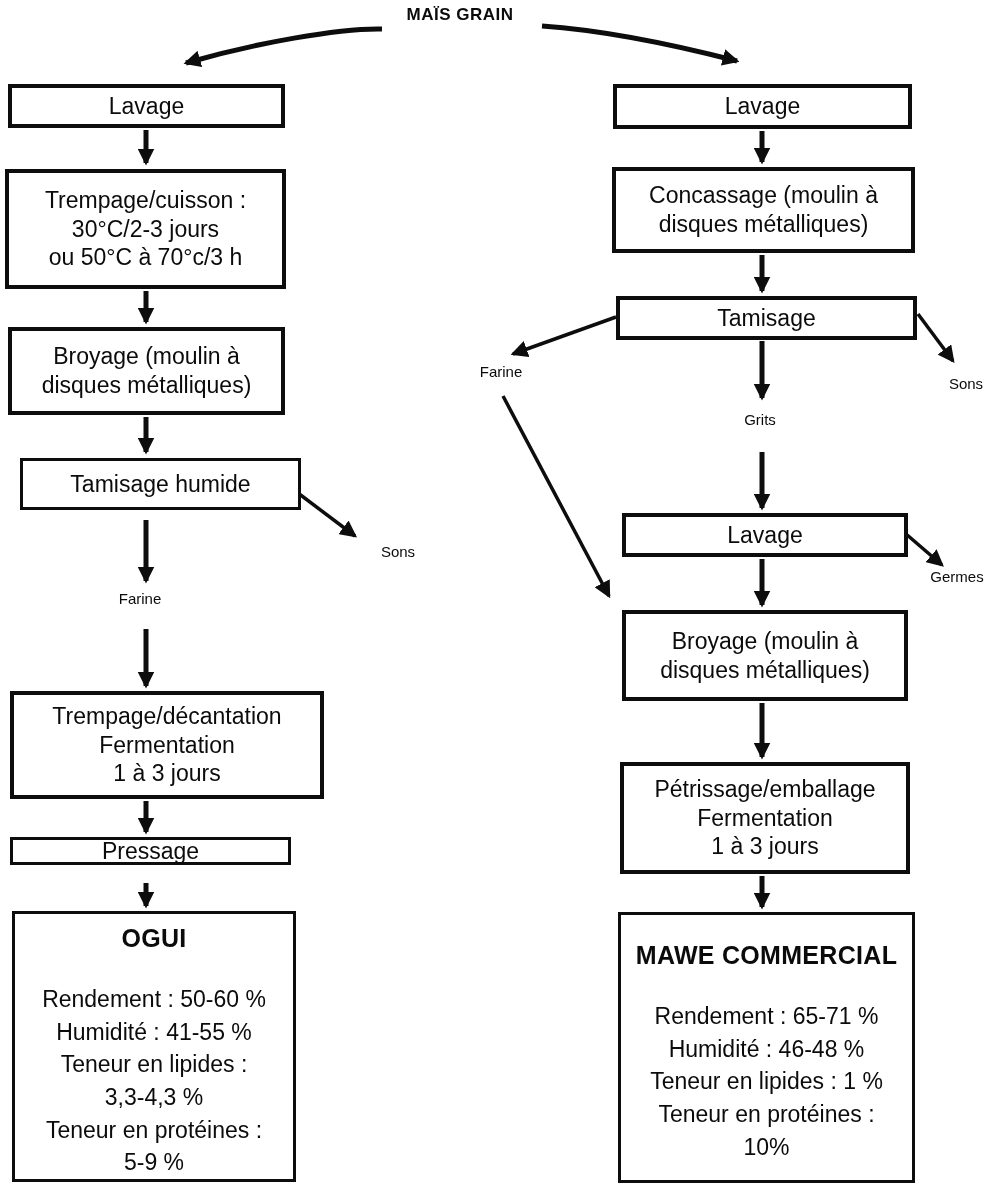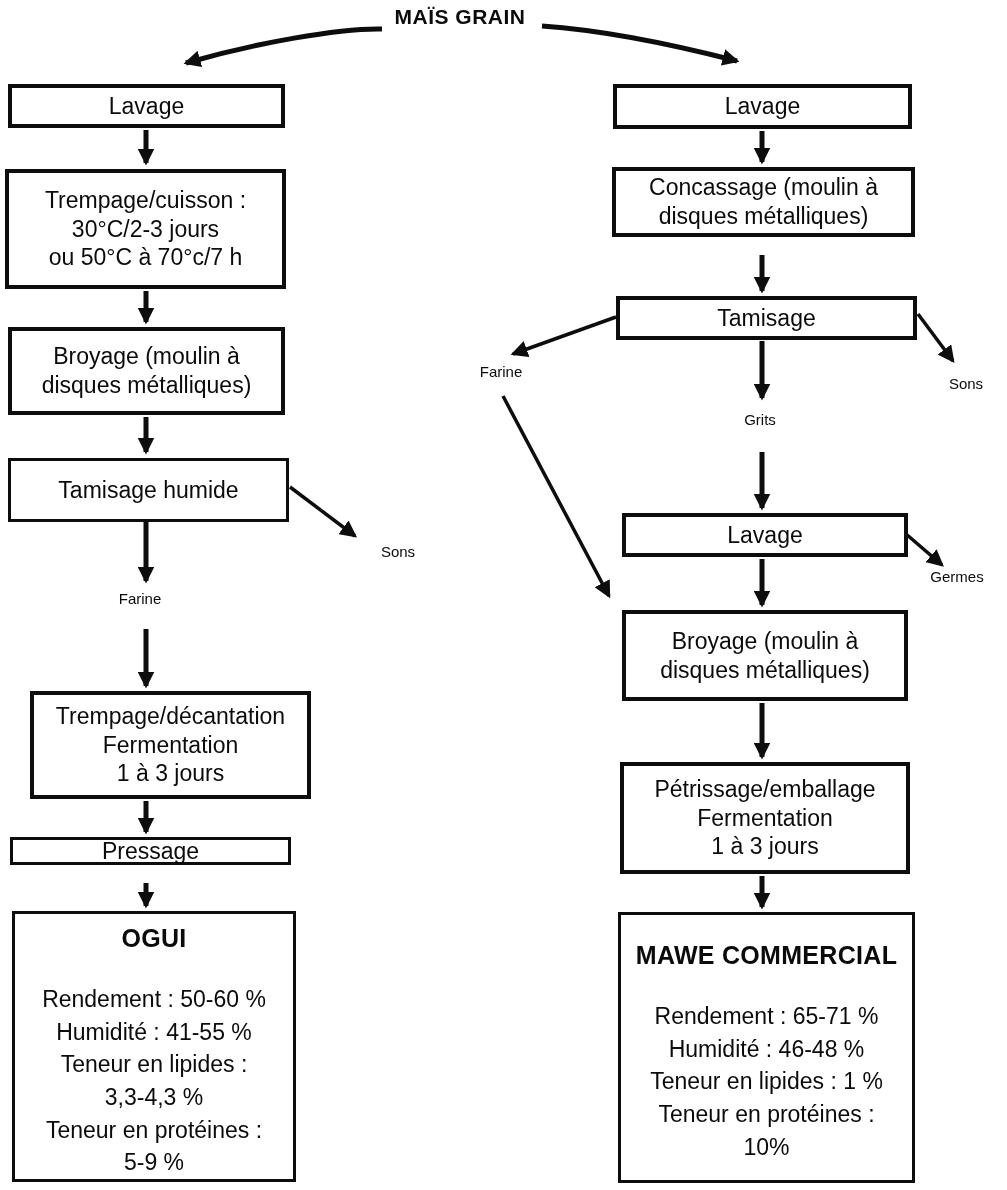--- a/index.html
+++ b/index.html
@@ -3,21 +3,21 @@
 <meta charset="utf-8">
 <style>
   html,body{margin:0;padding:0;}
   body{
     width:1007px;height:1190px;position:relative;background:#ffffff;
     font-family:"Liberation Sans", sans-serif;color:#0b0b0b;overflow:hidden;
   }
   .stage{position:absolute;inset:0;}
   .diagram-title{
     position:absolute;left:352px;top:5px;width:216px;text-align:center;
-    font-size:21px;font-weight:bold;letter-spacing:.5px;
+    font-size:17px;font-weight:bold;letter-spacing:.5px;
   }
   .box{
     position:absolute;box-sizing:border-box;background:#fff;
     border:4px solid #0d0d0d;display:flex;align-items:center;justify-content:center;
     text-align:center;font-size:23px;line-height:1.24;white-space:pre-line;
     padding:2px 2px;
   }
   .box.thin{border-width:3px;}
   .flabel{
     position:absolute;font-size:15px;text-align:center;white-space:nowrap;
@@ -72,50 +72,50 @@
       <path d="M762,876 L762,907" stroke-width="5" marker-end="url(#ah)"></path>
     </g>
   </svg>
 
   <div class="diagram-title">MAÏS GRAIN</div>
 
   <div class="box" style="left:8px;top:84px;width:277px;height:44px;">Lavage</div>
 
   <div class="box" style="left:5px;top:169px;width:281px;height:120px;">Trempage/cuisson :
 30°C/2-3 jours
-ou 50°C à 70°c/7 h</div>
+ou 50°C à 70°c/3 h</div>
 
   <div class="box" style="left:8px;top:327px;width:277px;height:88px;">Broyage (moulin à
 disques métalliques)</div>
 
-  <div class="box thin" style="left:8px;top:458px;width:281px;height:64px;">Tamisage humide</div>
+  <div class="box thin" style="left:20px;top:458px;width:281px;height:52px;">Tamisage humide</div>
 
   <div class="flabel" style="left:366px;top:543px;width:64px;">Sons</div>
 
   <div class="flabel" style="left:98px;top:590px;width:84px;">Farine</div>
 
-  <div class="box" style="left:10px;top:691px;width:281px;height:108px;margin-left:20px;">Trempage/décantation
+  <div class="box" style="left:10px;top:691px;width:314px;height:108px;">Trempage/décantation
 Fermentation
 1 à 3 jours</div>
 
   <div class="box thin" style="left:10px;top:837px;width:281px;height:28px;">Pressage</div>
 
   <div class="product p-ogui" style="left:12px;top:911px;width:284px;height:271px;">
     <div class="product-name">OGUI</div>
     <div class="product-stats">Rendement : 50-60 %
 Humidité : 41-55 %
 Teneur en lipides :
 3,3-4,3 %
 Teneur en protéines :
 5-9 %</div>
   </div>
 
   <div class="box" style="left:613px;top:84px;width:299px;height:45px;">Lavage</div>
 
-  <div class="box" style="left:612px;top:167px;width:303px;height:70px;">Concassage (moulin à
+  <div class="box" style="left:612px;top:167px;width:303px;height:86px;">Concassage (moulin à
 disques métalliques)</div>
 
   <div class="box" style="left:616px;top:296px;width:301px;height:44px;">Tamisage</div>
 
   <div class="flabel" style="left:459px;top:363px;width:84px;">Farine</div>
 
   <div class="flabel" style="left:718px;top:411px;width:84px;">Grits</div>
 
   <div class="flabel" style="left:934px;top:375px;width:64px;">Sons</div>
 

